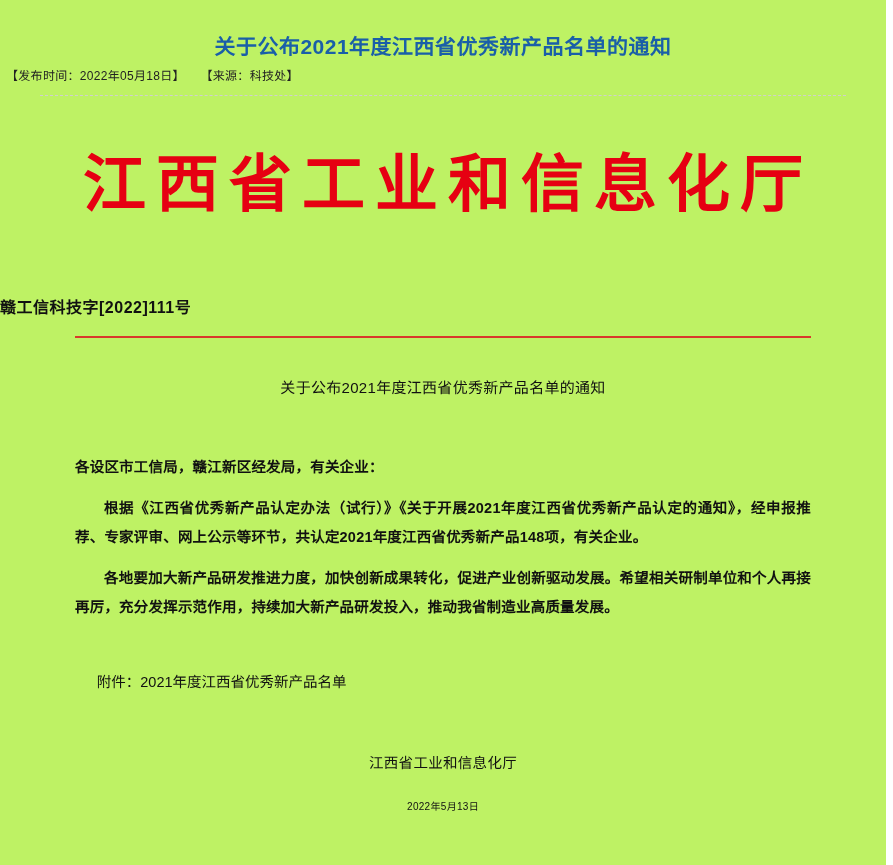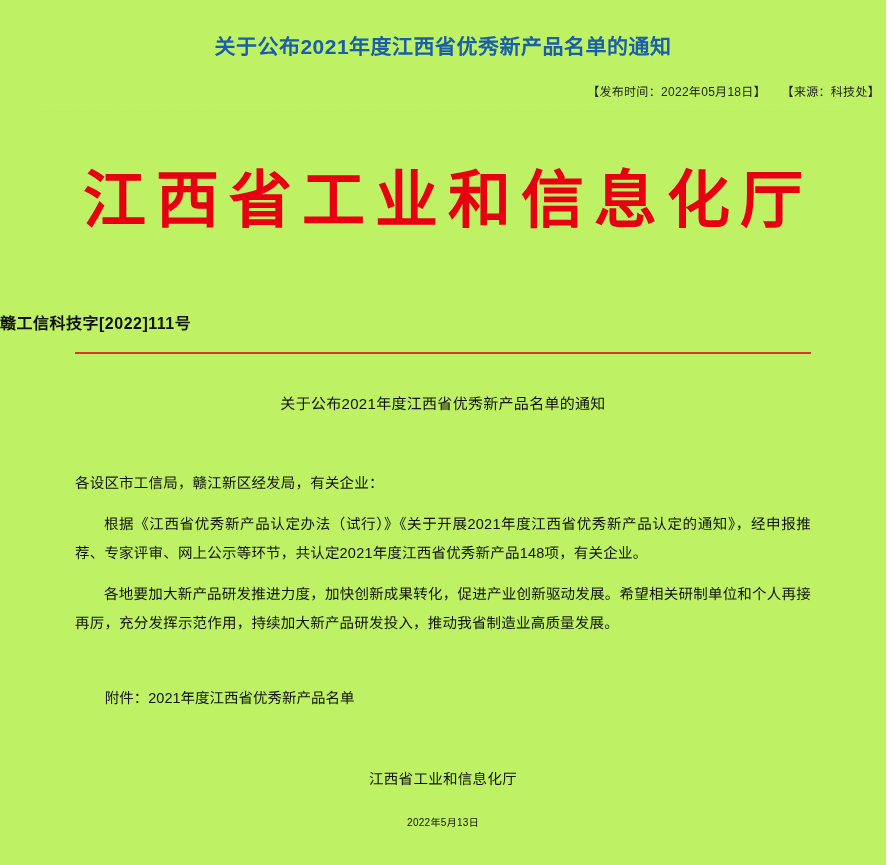--- a/index.html
+++ b/index.html
@@ -23,24 +23,24 @@
   }
   .doc-title {
     text-align: center;
     font-size: 21px;
     font-weight: bold;
     color: #1a5fa8;
     padding-top: 30px;
     letter-spacing: 0.5px;
   }
   .meta-line {
-    text-align: right;
+    text-align: left;
     font-size: 12px;
     color: #222222;
-    margin-top: 22px;
+    margin-top: 6px;
     letter-spacing: 0.3px;
   }
   .meta-line .meta-item {
     display: inline-block;
     margin: 0 6px;
   }
   .divider-dashed {
     border-top: 1px dashed #cfcfcf;
     margin: 12px 40px 0 40px;
     height: 0;
@@ -75,40 +75,40 @@
   .subject-title {
     text-align: center;
     font-size: 15px;
     color: #111111;
     margin-top: 38px;
     letter-spacing: 0.3px;
   }
   .body-block {
     margin-top: 56px;
     padding: 0 75px;
+    font-weight: bold;
   }
   .body-p {
     font-size: 14.5px;
     line-height: 2.0;
     color: #111111;
     margin: 0 0 12px 0;
     text-align: justify;
     letter-spacing: 0.2px;
   }
   .indent-2 {
     text-indent: 2em;
   }
   .attachment {
     font-size: 14.5px;
     line-height: 2.0;
     color: #111111;
     margin-top: 46px;
     padding: 0 75px;
     text-indent: 1.5em;
-    margin-left: 8px;
   }
   .signature {
     text-align: center;
     font-size: 14.5px;
     color: #111111;
     margin-top: 54px;
     letter-spacing: 0.3px;
   }
   .sign-date {
     text-align: center;

